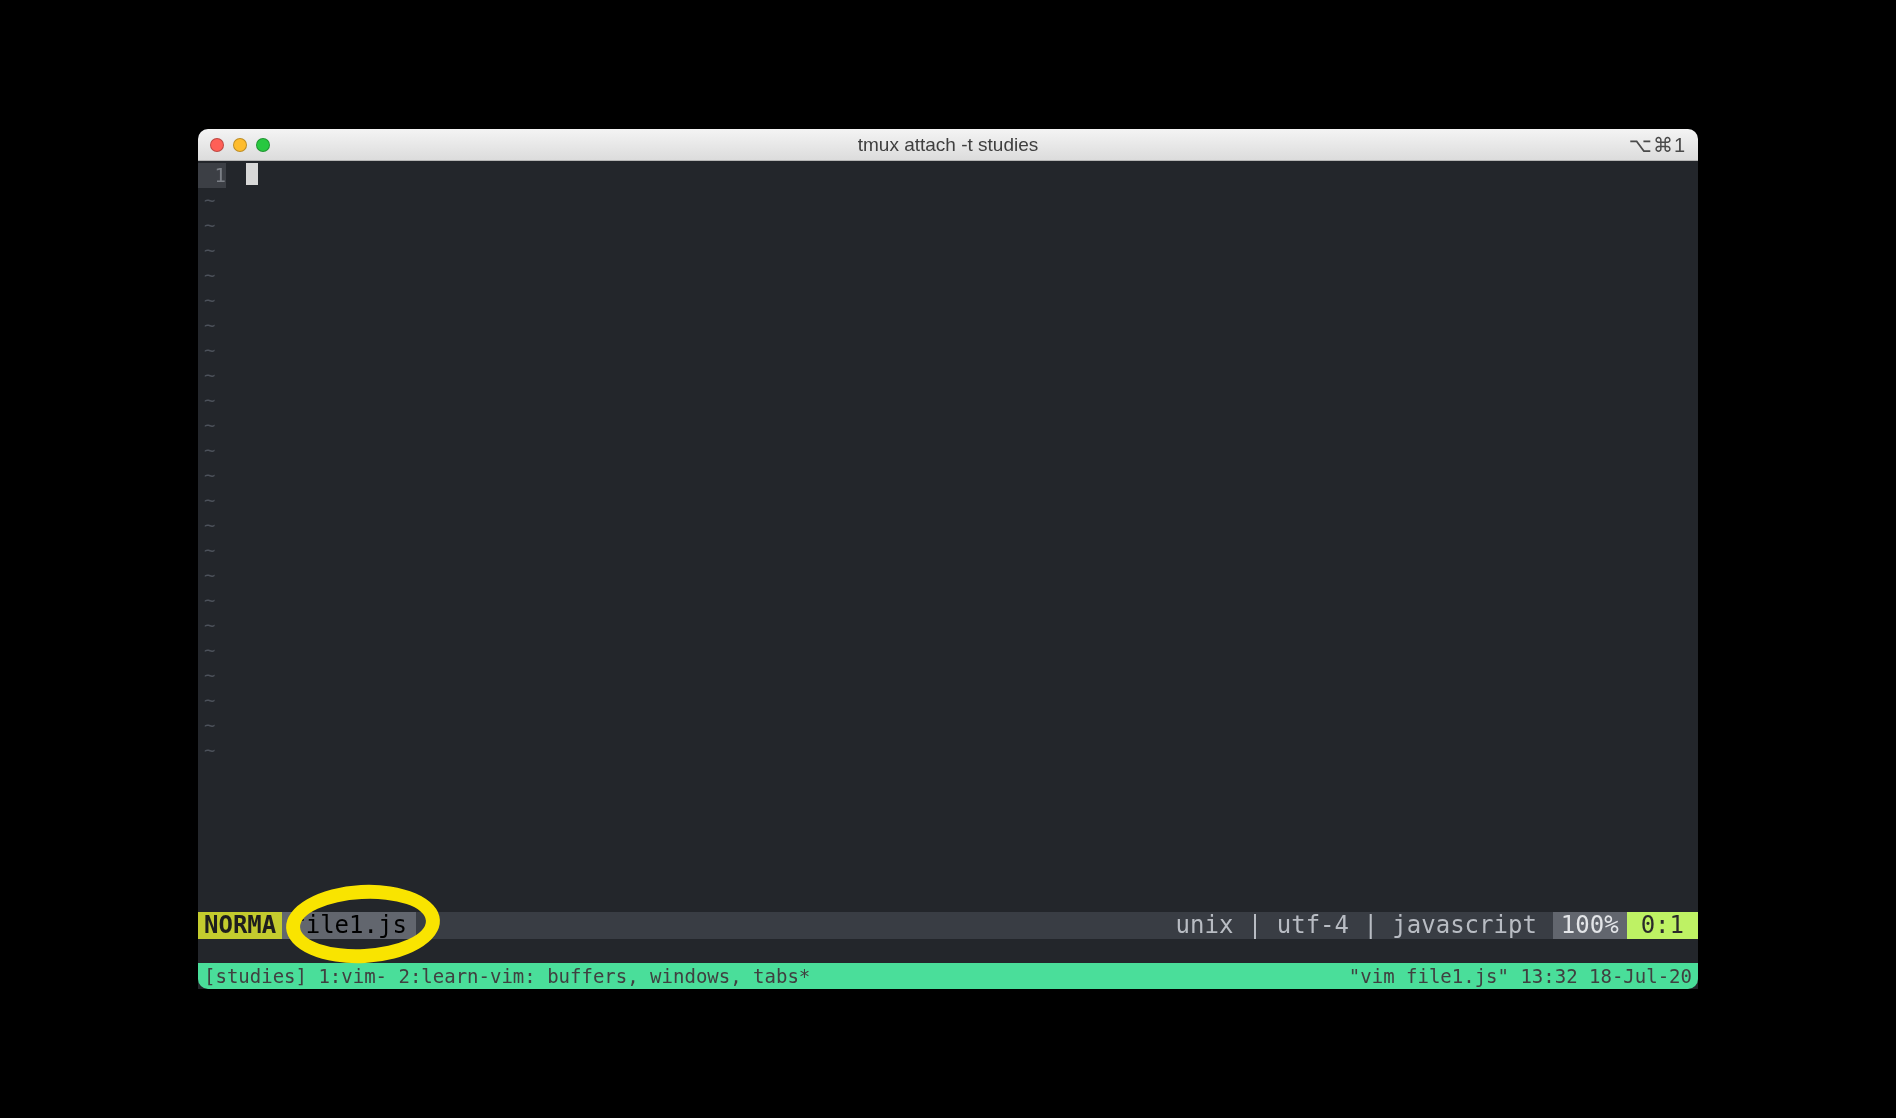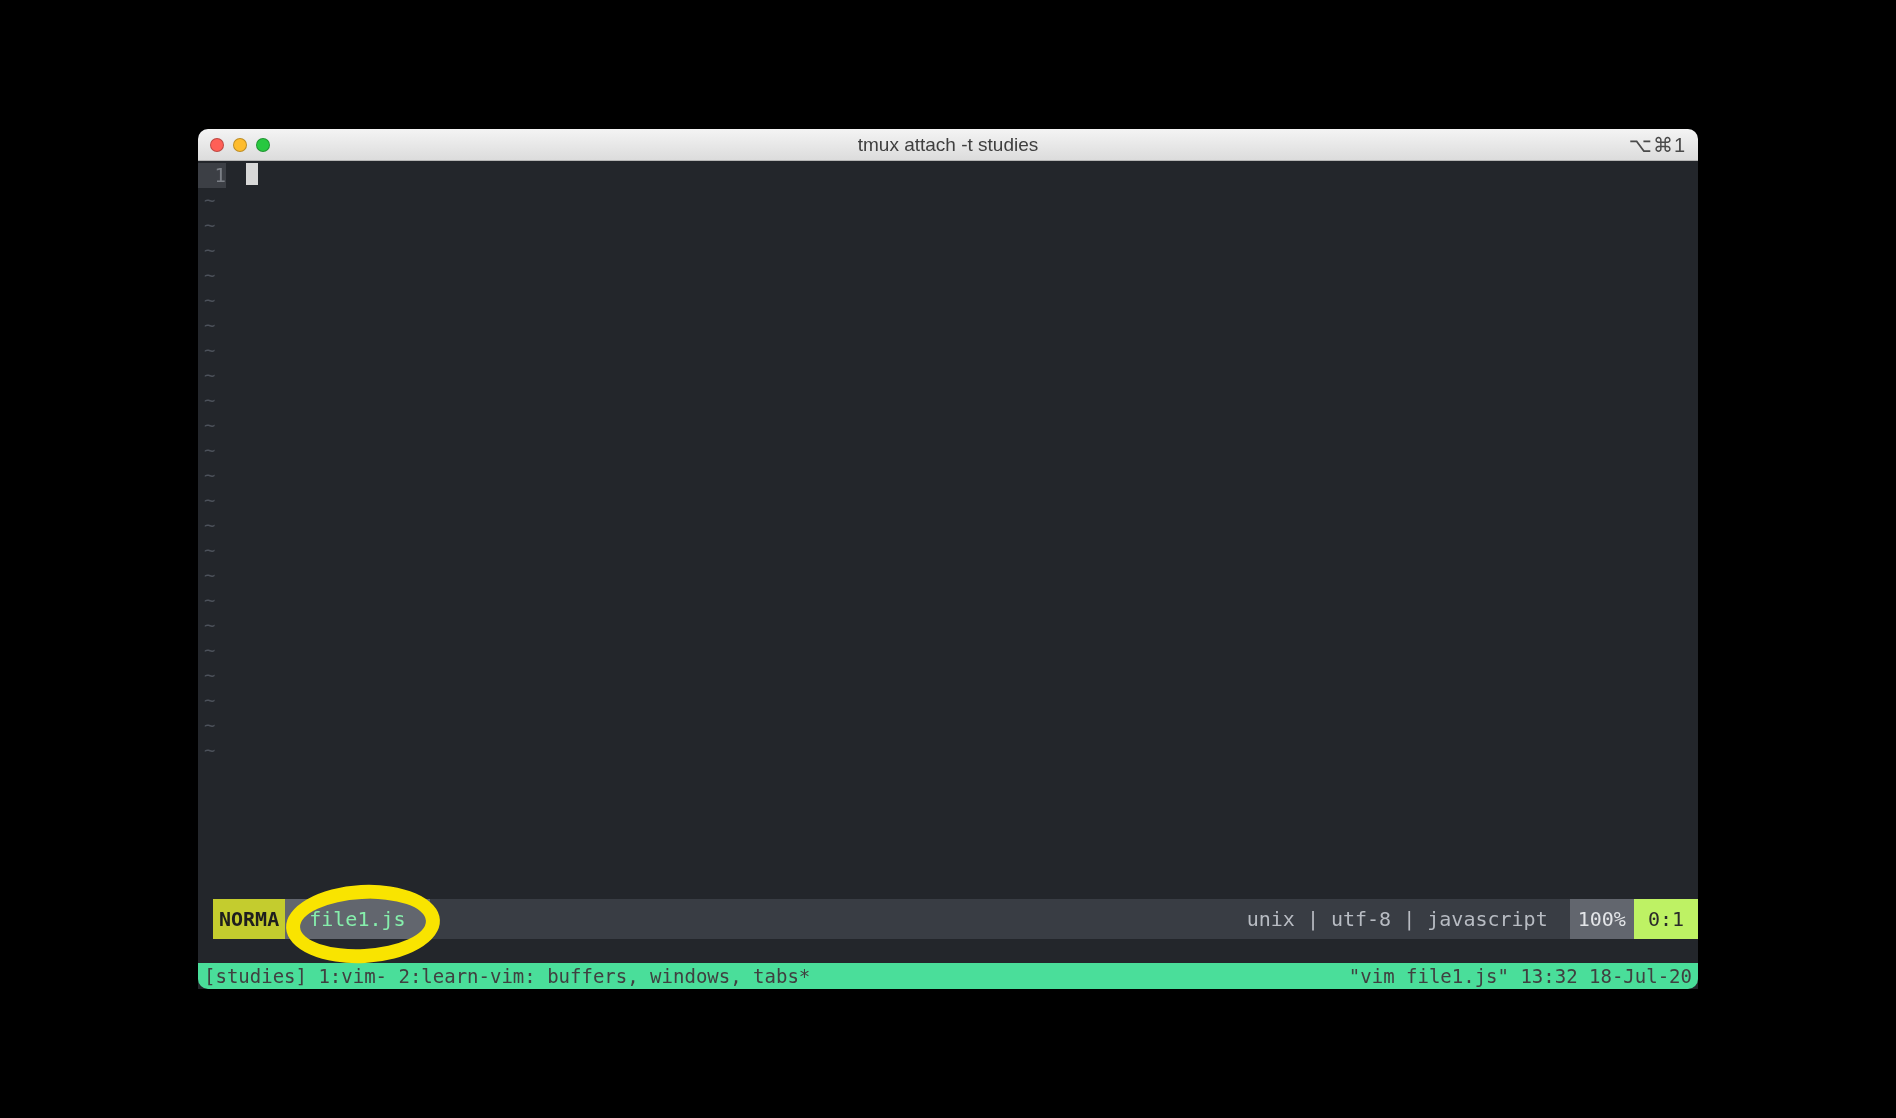--- a/index.html
+++ b/index.html
@@ -91,57 +91,57 @@
   .tilde-col {
     position: absolute;
     left: 6px;
     top: 27px;
     color: #4c515a;
   }
   .tilde-col div { height: 25px; }
 
   .statusbar {
     position: absolute;
-    left: 15px; right: 0;
+    left: 0; right: 0;
     bottom: 50px;
-    height: 40px;
+    height: 27px;
     background: #393d44;
     color: #bfc3c9;
     display: flex;
     align-items: center;
-    font-size: 20px;
+    font-size: 24px;
     white-space: pre;
   }
   .mode-seg {
     background: #c4cc2e;
     color: #1e1e1e;
     font-weight: bold;
     padding: 0 6px;
     height: 100%;
     display: flex;
     align-items: center;
   }
   .file-seg {
     background: #62666e;
-    color: #86efac;
-    padding: 0 24px;
+    color: #000000;
+    padding: 0 9px;
     height: 100%;
     display: flex;
     align-items: center;
   }
   .spacer { flex: 1; }
   .right-info { padding-right: 4px; color: #b8bcc3; }
   .pct-seg {
     background: #62666e;
     color: #e3e5e8;
     padding: 0 8px;
     height: 100%;
     display: flex;
     align-items: center;
-    margin-left: 18px;
+    margin-left: 12px;
   }
   .pos-seg {
     background: #bef264;
     color: #2a2a2a;
     padding: 0 14px;
     height: 100%;
     display: flex;
     align-items: center;
   }
 
@@ -226,21 +226,21 @@
         <div>~</div>
         <div>~</div>
         <div>~</div>
         <div>~</div>
       </div>
 
     <div class="statusbar">
       <div class="mode-seg">NORMA</div>
       <div class="file-seg">file1.js</div>
       <div class="spacer"></div>
-      <div class="right-info">unix | utf-8 | javascript</div>
+      <div class="right-info">unix | utf-4 | javascript</div>
       <div class="pct-seg">100%</div>
       <div class="pos-seg">0:1</div>
     </div>
 
     <div class="cmdline"></div>
 
     <div class="tmuxbar">
       <div class="tmux-left">[studies] 1:vim- 2:learn-vim: buffers, windows, tabs*</div>
       <div class="tmux-right">"vim file1.js" 13:32 18-Jul-20</div>
     </div>

